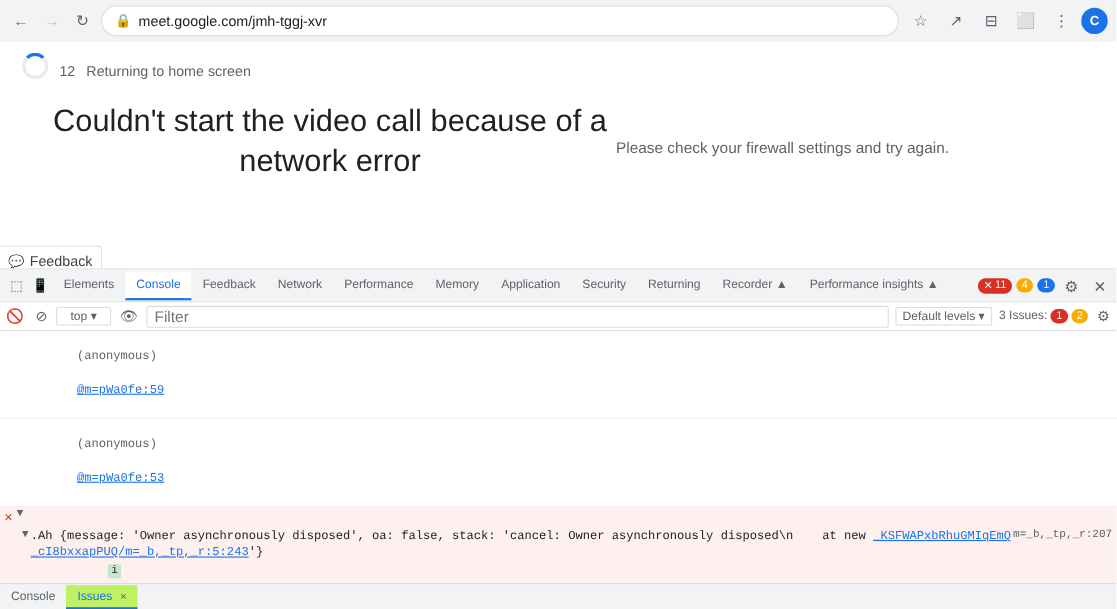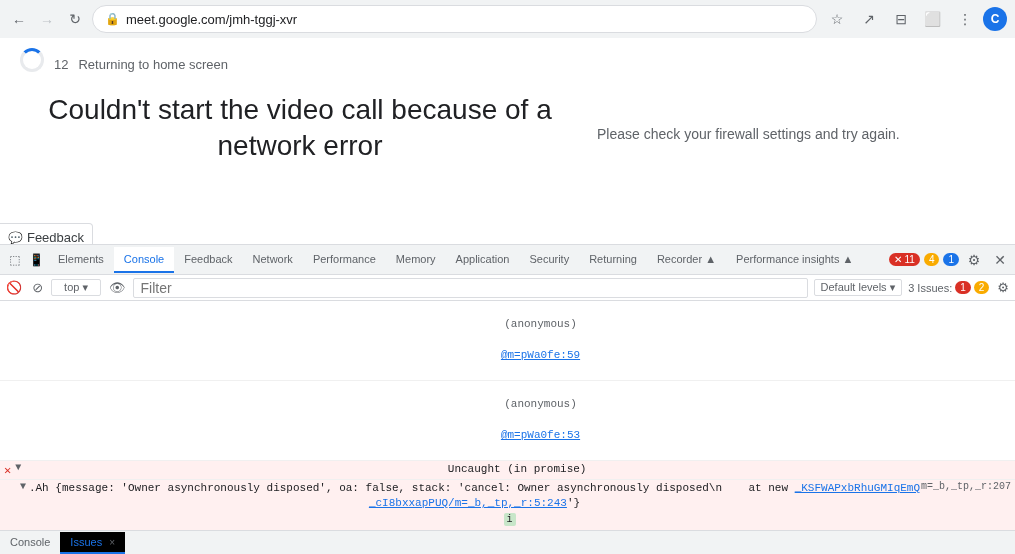--- a/index.html
+++ b/index.html
@@ -61,21 +61,20 @@
       color: #202124;
       text-align: center;
       max-width: 520px;
       line-height: 1.3;
       margin-bottom: 12px;
     }
     .error-subtext {
       font-size: 14px;
       color: #5f6368;
       text-align: center;
-      margin-left: 37px;
     }
 
     
     .devtools {
       position: absolute;
       bottom: 0;
       left: 0;
       right: 0;
       height: 310px;
       background: #fff;
@@ -158,30 +157,29 @@
     }
     .default-levels {
       font-size: 11px;
       color: #5f6368;
       border: 1px solid #dadce0;
       padding: 1px 6px;
       border-radius: 2px;
       cursor: pointer;
     }
     .issues-badge-wrap {
-      display: flex; align-items: center; gap: 3px;
+      display: flex; align-items: flex-start; gap: 3px;
     }
 
     
     .console-content {
       flex: 1;
       overflow-y: auto;
       font-size: 11px;
       font-family: 'Courier New', monospace;
-      text-align: center;
     }
     .console-row {
       display: flex;
       padding: 1px 4px;
       border-bottom: 1px solid #f0f0f0;
       align-items: flex-start;
     }
     .console-row.error-row { background: #fff0f0; }
     .error-icon { color: #d93025; font-size: 12px; margin-right: 4px; flex-shrink: 0; margin-top: 1px; }
     .console-text { color: #202124; flex: 1; white-space: pre-wrap; word-break: break-all; line-height: 1.4; }
@@ -198,21 +196,21 @@
       height: 24px;
       align-items: center;
     }
     .bottom-tab {
       padding: 4px 10px;
       font-size: 11px;
       color: #5f6368;
       cursor: pointer;
       border-bottom: 2px solid transparent;
     }
-    .bottom-tab.active { color: #1a73e8; border-bottom: 2px solid #1a73e8; background: #000000; }
+    .bottom-tab.active { color: #1a73e8; border-bottom: 2px solid #1a73e8; background: #bef264; }
     .bottom-tab-close { font-size: 10px; color: #5f6368; margin-left: 4px; cursor: pointer; }
 
     
     .page-wrapper { position: relative; width: 1015px; height: 554px; overflow: hidden; }
     .browser-page { position: absolute; top: 38px; left: 0; right: 0; background: #fff; height: 244px; }
   </style>
 </head>
 <body>
 
 <div class="page-wrapper">
@@ -321,21 +319,20 @@
         <span class="console-text">
           <span class="anon">(anonymous)</span>
           &nbsp;&nbsp;&nbsp;&nbsp;&nbsp;&nbsp;
           <span class="link">@m=pWa0fe:53</span>
         </span>
       </div>
 
       <div class="console-row error-row">
         <span class="error-icon">✕</span>
         <span class="expand-btn">▼</span>
-        <span class="console-text">Uncaught (in promise)</span>
       </div>
       <div class="console-row error-row" style="padding-left:20px;">
         <span class="expand-btn">▼</span>
         <span class="console-text">.Ah {message: 'Owner asynchronously disposed', oa: false, stack: 'cancel: Owner asynchronously disposed\n&nbsp;&nbsp;&nbsp;&nbsp;at new <span class="link">_KSFWAPxbRhuGMIqEmQ_cI8bxxapPUQ/m=_b,_tp,_r:5:243</span>'}
           <span style="background:#c8e6c9; padding:1px 3px; border-radius:2px; font-size:10px; margin-left:4px;">i</span>
         </span>
         <span class="file-ref">m=_b,_tp,_r:207</span>
       </div>
 
     </div>

